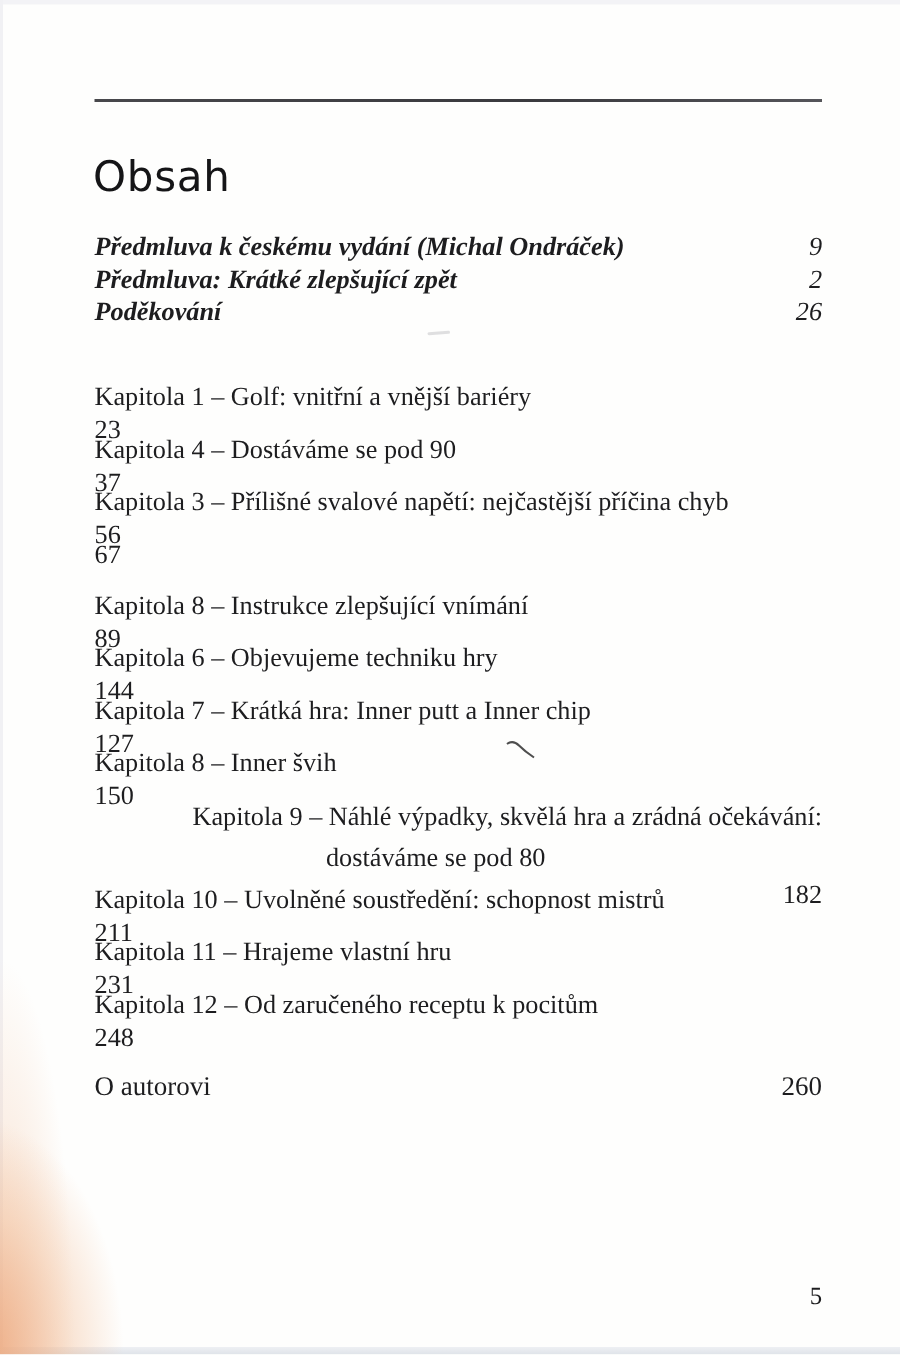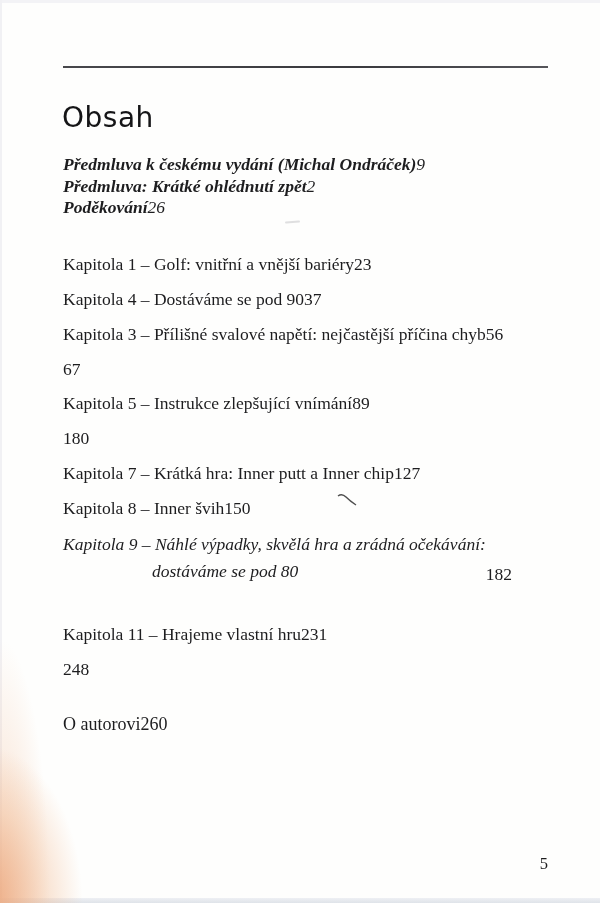--- a/index.html
+++ b/index.html
@@ -21,29 +21,29 @@
     background:radial-gradient(ellipse 62px 330px at 0% 100%,
       rgba(240,190,155,0.55),rgba(255,255,255,0) 80%);}
   
   .rule{position:absolute;top:66px;left:63px;width:485px;height:2px;
     background:linear-gradient(to right,#48484c,#3a3a3e 60%,#55555a);}
   .heading{position:absolute;top:84px;left:62px;
     font-family:"DejaVu Sans","Liberation Sans",sans-serif;
     font-size:28px;line-height:1.1;font-weight:500;letter-spacing:.5px;color:#151517;}
   
   .row{position:absolute;left:63px;right:52px;display:flex;
-    justify-content:flex-start;align-items:baseline;white-space:nowrap;}
+    justify-content:space-between;align-items:baseline;white-space:nowrap;}
   
   .fm{font-style:italic;font-weight:700;font-size:17.5px;line-height:21px;}
   .fm .pg{font-weight:400;}
   
-  .ch{font-size:17.5px;line-height:22px;}
+  .ch{font-size:17.5px;line-height:22px;flex-direction:column;}
   .ch .pg{font-style:normal;}
   .two{align-items:flex-end;}
-  .two .tt span{display:block;line-height:27px;font-style:italic;}
+  .two .tt span{display:block;line-height:27px;}
   .two .tt .line2{padding-left:89px;}
   
   .bm{font-weight:400;font-size:18px;line-height:22px;}
   .folio{position:absolute;top:854px;left:500px;width:48px;text-align:right;
     font-size:16.5px;color:#1d1d1f;}
   
   .pen-mark{position:absolute;top:492px;left:336px;}
   .smudge{position:absolute;top:221px;left:285px;width:15px;height:2px;
     background:#d4d4d6;opacity:.75;border-radius:2px;transform:rotate(-4deg);}
 </style>
@@ -56,21 +56,21 @@
   <div class="edge-left"></div>
 
   <div class="rule"></div>
   <h1 class="heading">Obsah</h1>
 
   <div class="row fm" style="top:154px">
     <span class="tt">Předmluva k českému vydání (Michal Ondráček)</span>
     <span class="pg">9</span>
   </div>
   <div class="row fm" style="top:176px">
-    <span class="tt">Předmluva: Krátké ohlédnutí zpět</span>
+    <span class="tt">Předmluva: Krátké zlepšující zpět</span>
     <span class="pg">2</span>
   </div>
   <div class="row fm" style="top:197px">
     <span class="tt">Poděkování</span>
     <span class="pg">26</span>
   </div>
 
   <div class="smudge"></div>
 
   <div class="row ch" style="top:253px">
@@ -82,46 +82,52 @@
     <span class="pg">37</span>
   </div>
   <div class="row ch" style="top:323px">
     <span class="tt">Kapitola 3 – Přílišné svalové napětí: nejčastější příčina chyb</span>
     <span class="pg">56</span>
   </div>
   <div class="row ch" style="top:358px">
     <span class="pg">67</span>
   </div>
   <div class="row ch" style="top:392px">
-    <span class="tt">Kapitola 5 – Instrukce zlepšující vnímání</span>
+    <span class="tt">Kapitola 8 – Instrukce zlepšující vnímání</span>
     <span class="pg">89</span>
   </div>
   <div class="row ch" style="top:427px">
-    <span class="pg">180</span>
+    <span class="tt">Kapitola 6 – Objevujeme techniku hry</span>
+    <span class="pg">144</span>
   </div>
   <div class="row ch" style="top:462px">
     <span class="tt">Kapitola 7 – Krátká hra: Inner putt a Inner chip</span>
     <span class="pg">127</span>
   </div>
   <div class="row ch" style="top:497px">
     <span class="tt">Kapitola 8 – Inner švih</span>
     <span class="pg">150</span>
   </div>
   <div class="row ch two" style="top:531px">
     <span class="tt">
         <span>Kapitola 9 – Náhlé výpadky, skvělá hra a zrádná očekávání:</span>
         <span class="line2">dostáváme se pod 80</span>
       </span>
     <span class="pg">182</span>
   </div>
+  <div class="row ch" style="top:588px">
+    <span class="tt">Kapitola 10 – Uvolněné soustředění: schopnost mistrů</span>
+    <span class="pg">211</span>
+  </div>
   <div class="row ch" style="top:623px">
     <span class="tt">Kapitola 11 – Hrajeme vlastní hru</span>
     <span class="pg">231</span>
   </div>
   <div class="row ch" style="top:658px">
+    <span class="tt">Kapitola 12 – Od zaručeného receptu k pocitům</span>
     <span class="pg">248</span>
   </div>
 
   <div class="row bm" style="top:713px">
     <span class="tt">O autorovi</span>
     <span class="pg">260</span>
   </div>
 
   <div class="pen-mark">
     <svg width="22" height="16" viewBox="0 0 22 16">

